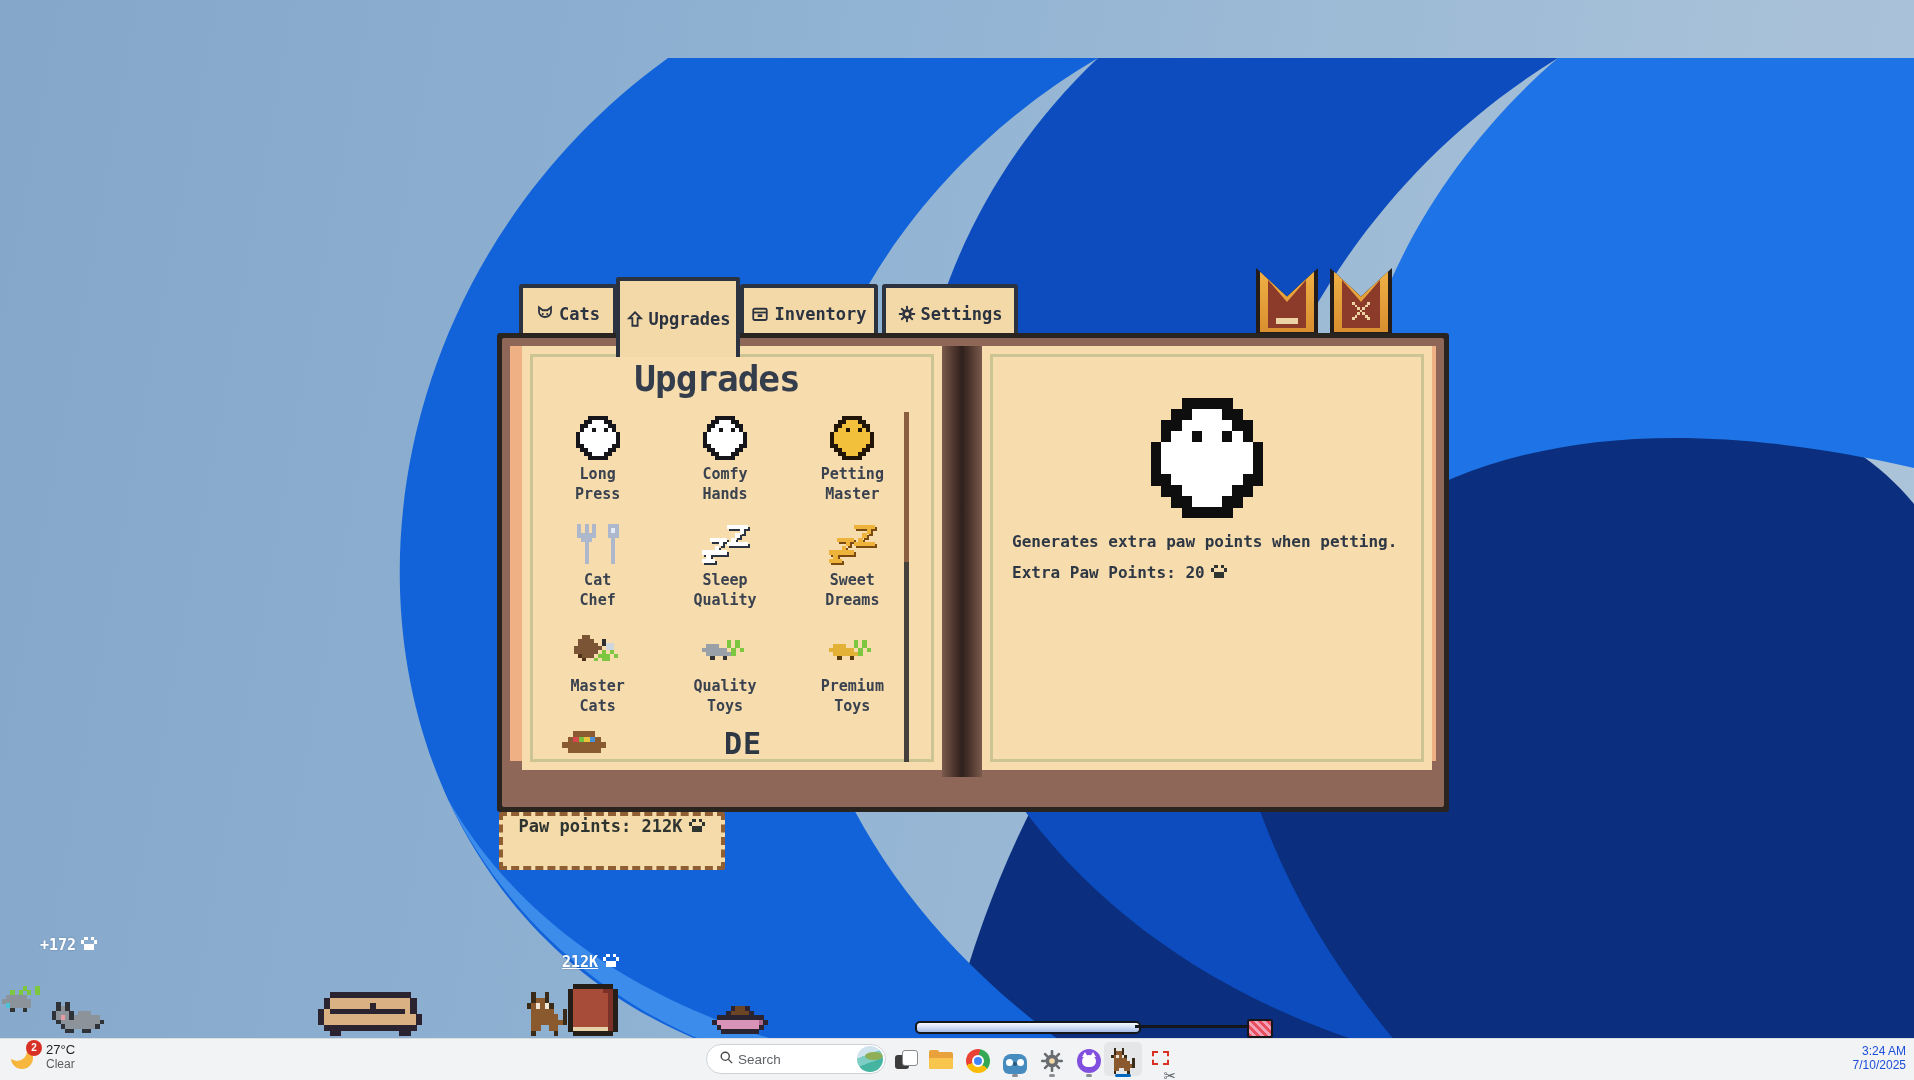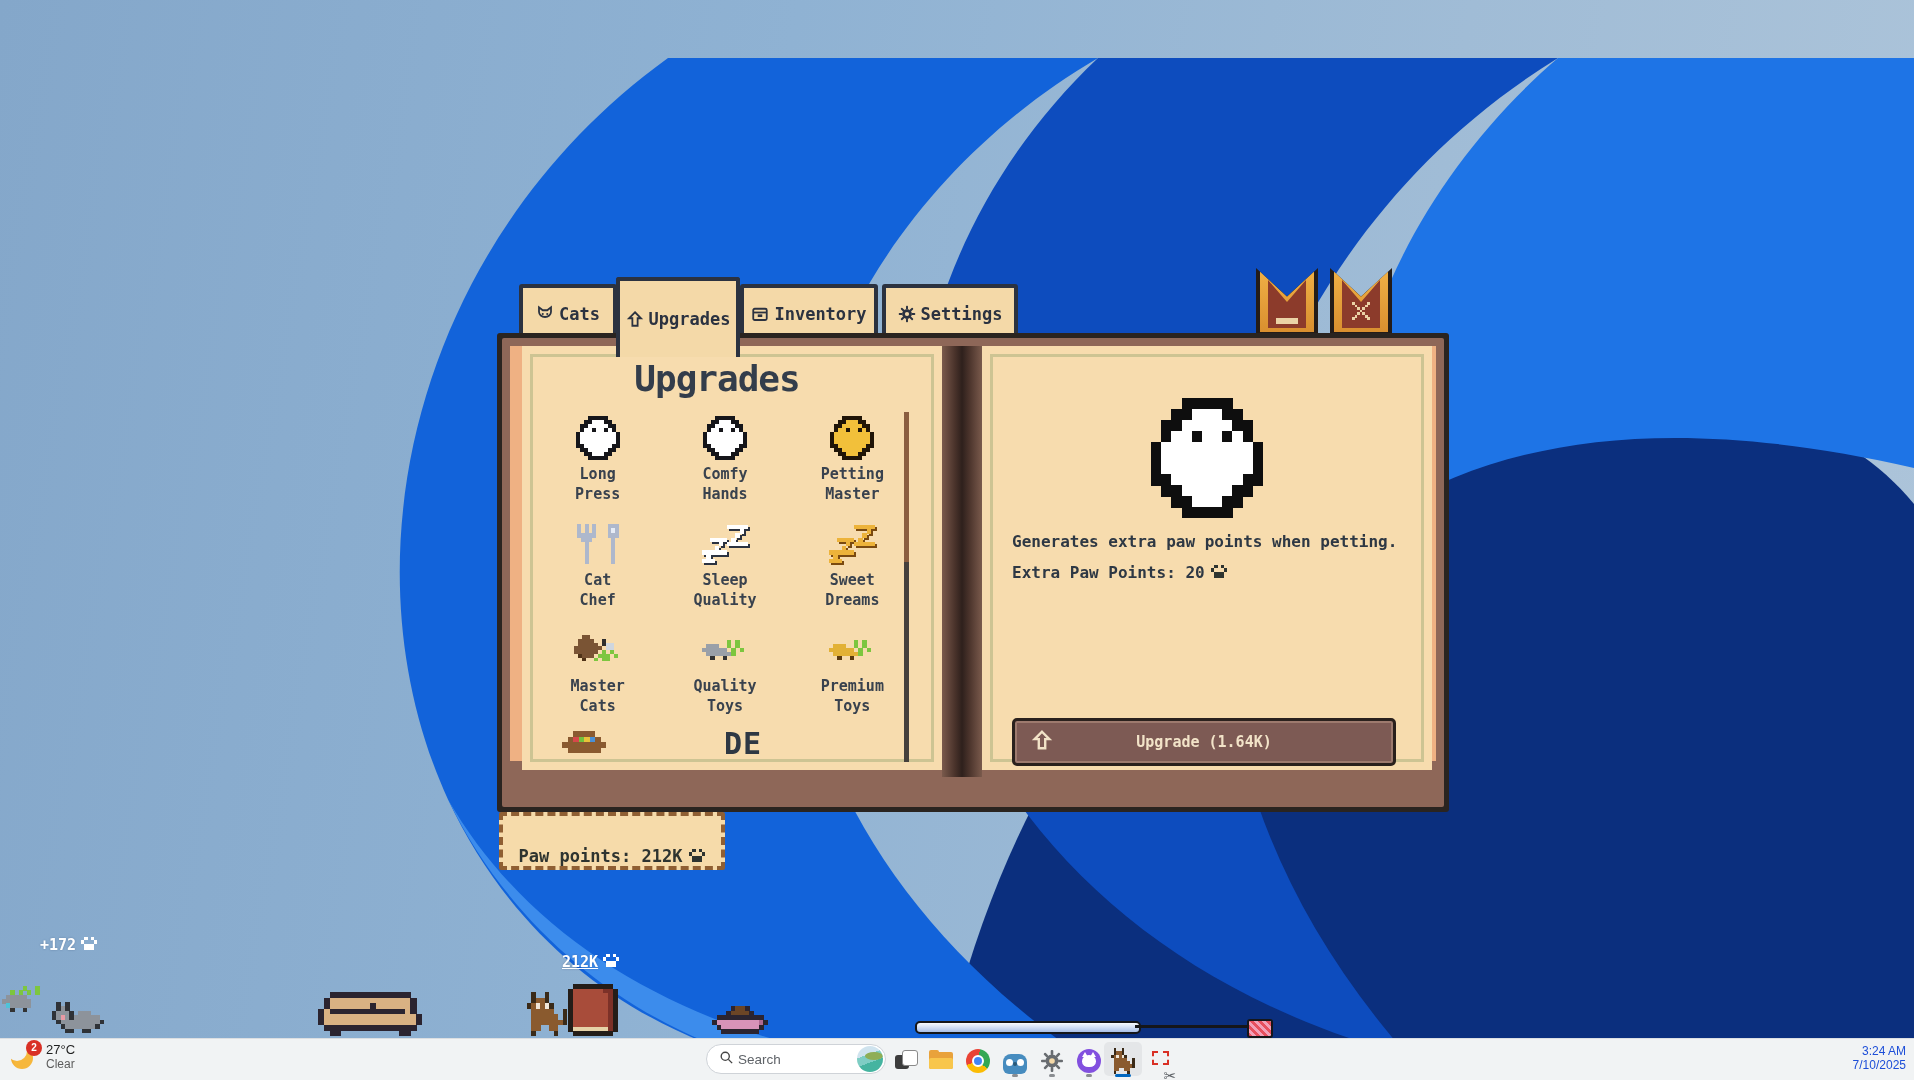--- a/index.html
+++ b/index.html
@@ -62,21 +62,21 @@
        display:flex;align-items:center;gap:6px;}
   #upgrade-btn{position:absolute;left:30px;top:372px;width:378px;height:42px;
        background:#7d5a54;border:3px solid #2a211d;border-radius:5px;
        box-shadow:inset 0 0 0 2px #9d7a6e;cursor:pointer;
        display:flex;align-items:center;justify-content:center;}
   #upgrade-btn .blabel{color:#f2e3c8;font-size:15px;}
   #upgrade-btn .barrow{position:absolute;left:16px;top:8px;}
 
   #paw-box{position:absolute;left:499px;top:812px;width:218px;height:50px;z-index:6;
        background:#f6dbaa;border:4px dashed #8f5f33;border-radius:2px;
-       display:flex;align-items:flex-end;justify-content:center;gap:7px;
+       display:flex;align-items:flex-start;justify-content:center;gap:7px;
        font-size:17px;color:#2e3430;}
 
   
   .floatTxt{position:absolute;color:#fff;font-size:15px;display:flex;align-items:center;gap:5px;
        z-index:2;text-shadow:0 0 2px rgba(30,50,90,.35);}
   .sprite{position:absolute;z-index:2;line-height:0;}
   #rod{position:absolute;left:915px;top:1018px;width:356px;height:18px;z-index:2;}
   #rod .seg1{position:absolute;left:0;top:3px;width:222px;height:9px;border:2px solid #15161a;
        border-radius:5px;background:linear-gradient(180deg,#f8fbff,#a9c0e8);}
   #rod .seg2{position:absolute;left:220px;top:7px;width:116px;height:3px;background:#15161a;}
@@ -916,26 +916,20 @@
               <rect x="0" y="10" width="10.5" height="10.5" fill="#2e3430"></rect>
               <rect x="40" y="10" width="10.5" height="10.5" fill="#2e3430"></rect>
               <rect x="10" y="20" width="10.5" height="10.5" fill="#2e3430"></rect>
               <rect x="20" y="20" width="10.5" height="10.5" fill="#2e3430"></rect>
               <rect x="30" y="20" width="10.5" height="10.5" fill="#2e3430"></rect>
               <rect x="10" y="30" width="10.5" height="10.5" fill="#2e3430"></rect>
               <rect x="20" y="30" width="10.5" height="10.5" fill="#2e3430"></rect>
               <rect x="30" y="30" width="10.5" height="10.5" fill="#2e3430"></rect>
             </svg></span>
       </div>
-      <div id="upgrade-btn">
-        <span class="barrow"><svg width="22" height="22" viewBox="0 0 24 24">
-              <path d="M12 3 L20 11 H15.5 V21 H8.5 V11 H4 Z" fill="none" stroke="#f2e3c8" stroke-width="2.6"></path>
-            </svg></span>
-        <span class="blabel px">Upgrade (1.64K)</span>
-      </div>
     </div>
   </div>
 </div>
 
 <div id="paw-box" class="px">
   <span>Paw points: 212K</span>
   <span><svg viewBox="0 0 50 40" width="16" height="13" preserveAspectRatio="none" shape-rendering="crispEdges">
         <rect x="10" y="0" width="10.5" height="10.5" fill="#2e3430"></rect>
         <rect x="30" y="0" width="10.5" height="10.5" fill="#2e3430"></rect>
         <rect x="0" y="10" width="10.5" height="10.5" fill="#2e3430"></rect>

